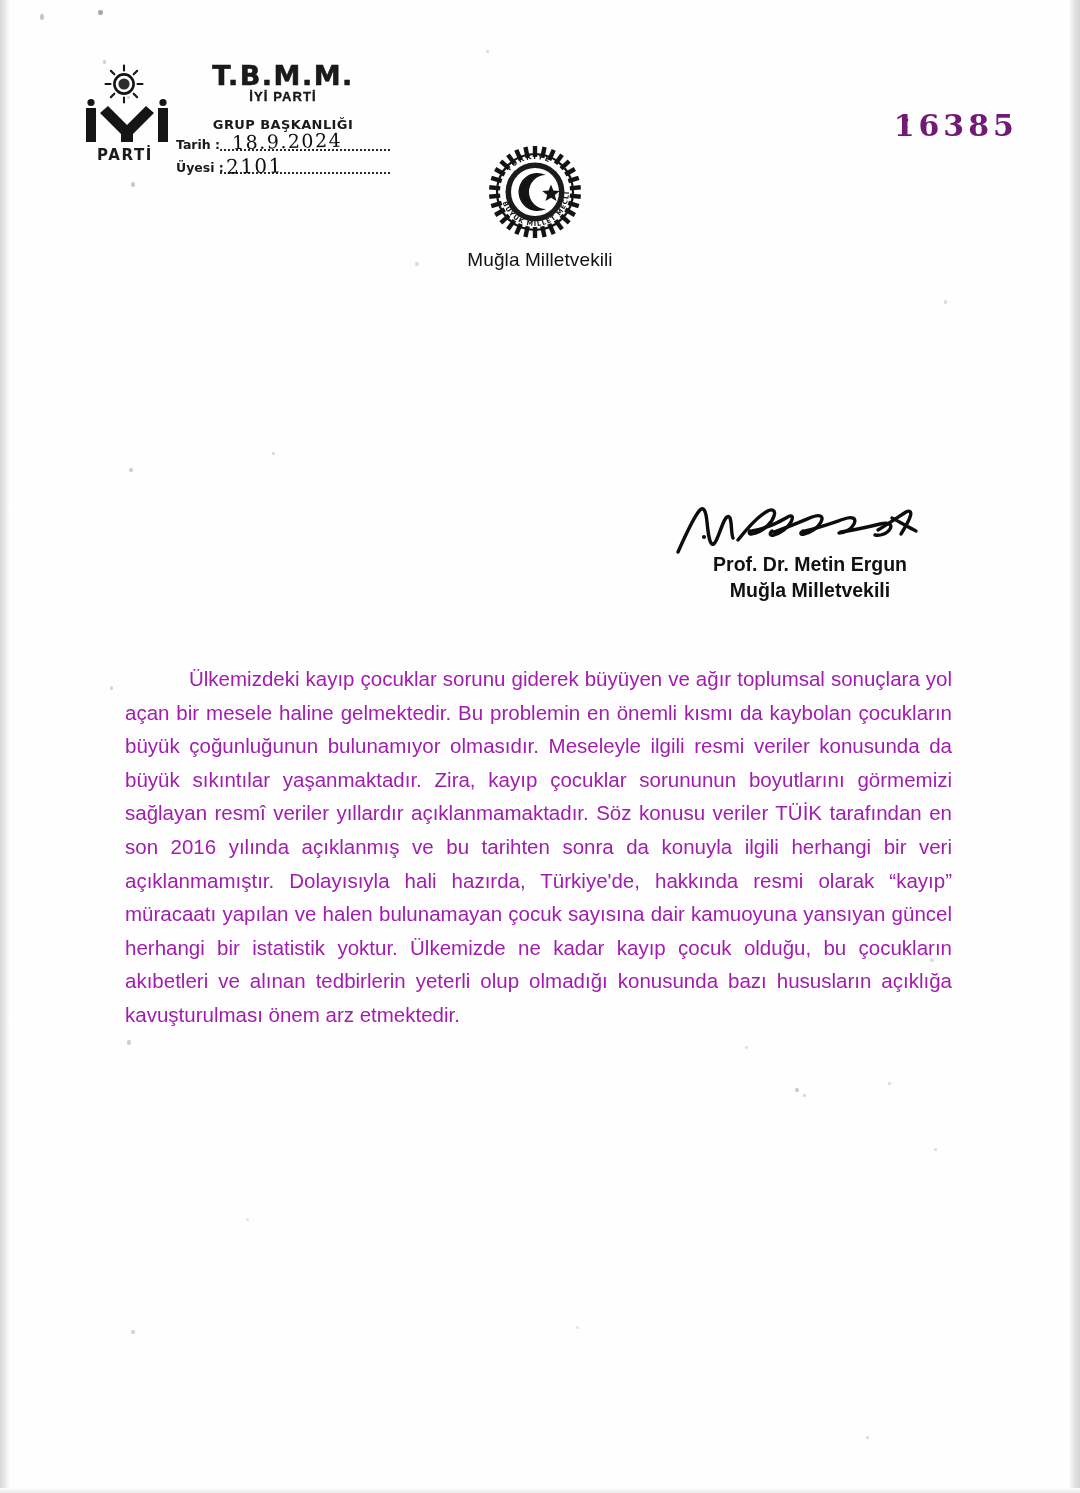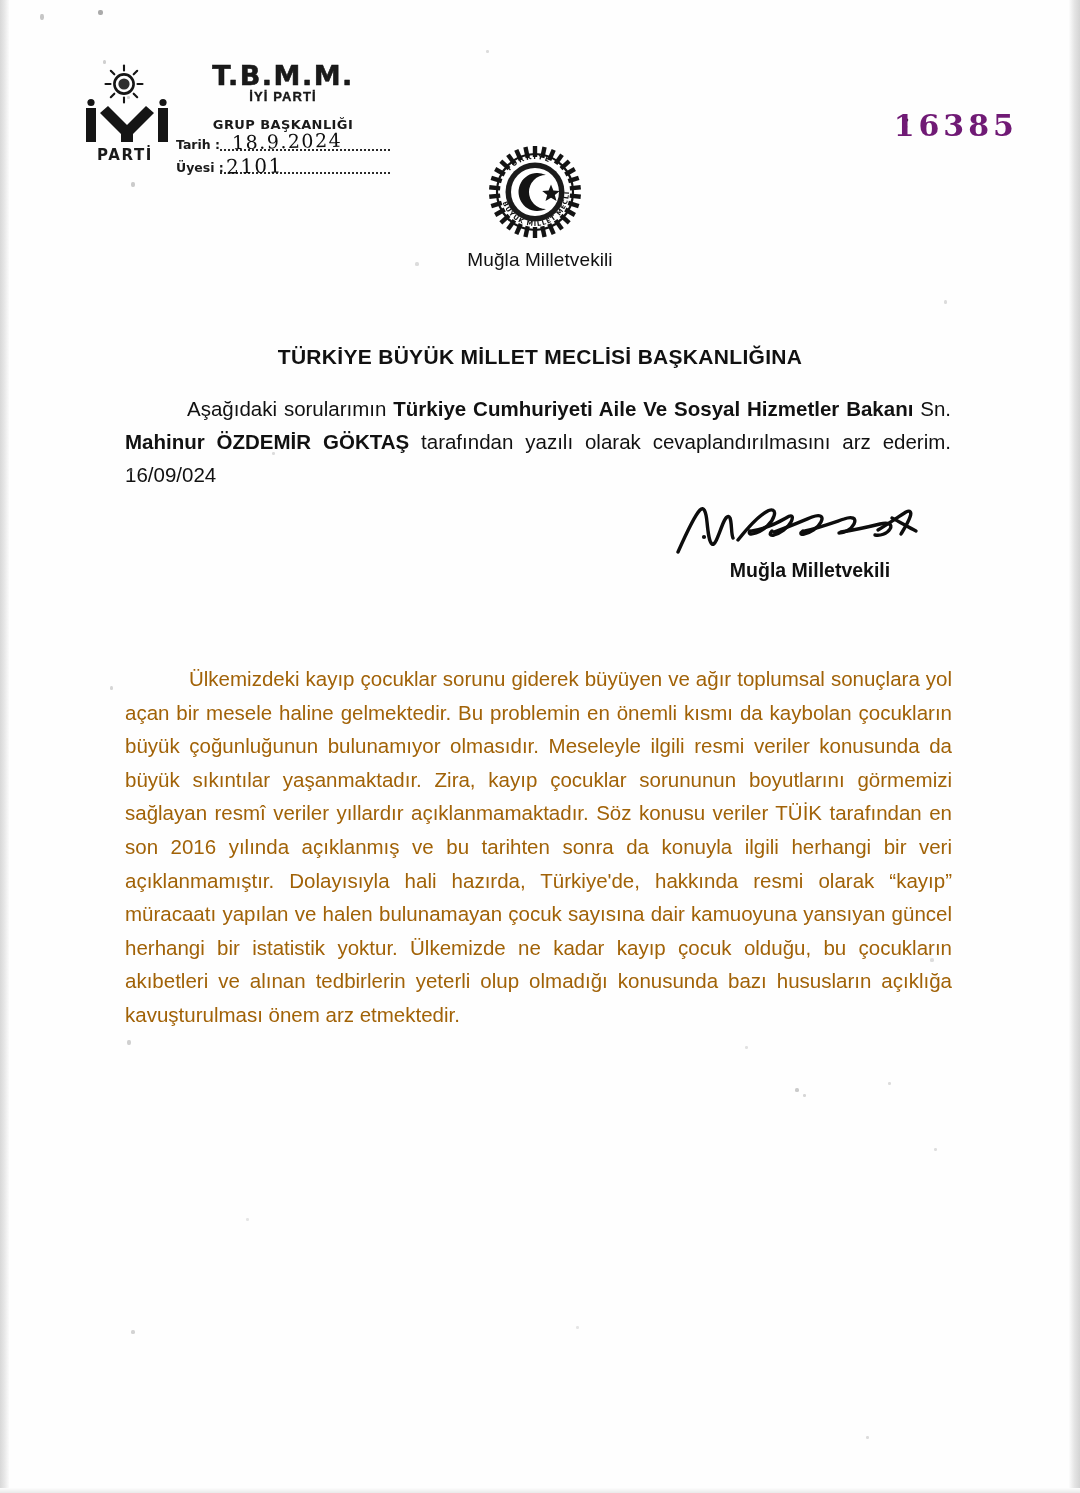--- a/index.html
+++ b/index.html
@@ -255,21 +255,21 @@
   .body-text {
     position: absolute;
     left: 125px;
     top: 662px;
     width: 827px;
     font-size: 20.5px;
     line-height: 1.64;
     text-align: justify;
     text-justify: inter-word;
     text-indent: 64px;
-    color: #a16207;
+    color: #a21caf;
   }
 
   
   .speckles { position: absolute; inset: 0; pointer-events: none; }
   .speckle {
     position: absolute;
     background: #8d8d8d;
     border-radius: 40%;
     opacity: 0.5;
   }
@@ -386,42 +386,39 @@
     </text>
     <text font-family="DejaVu Sans, sans-serif" font-size="6.6" font-weight="bold" fill="#141414" letter-spacing="1">
       <textPath href="#arcBottom" startOffset="10%">BÜYÜK MİLLET MECLİSİ</textPath>
     </text>
   </svg>
 
   <div class="header-identity">
     <div class="role">Muğla Milletvekili</div>
   </div>
 
-  <div class="addressee">TÜRKİYE BÜYÜK MİLLET MECLİSİ BAŞKANLIĞINA</div>
-
-  <div class="request">
-    <span>Aşağıdaki sorularımın </span><b>Türkiye Cumhuriyeti Aile Ve Sosyal Hizmetler Bakanı</b><span> Sn. </span><b>Mahinur ÖZDEMİR GÖKTAŞ</b><span> tarafından yazılı olarak cevaplandırılmasını arz ederim. 16/09/024</span>
-  </div>
+
 
   <div class="signature-block">
     <div class="signature-mark">
       <svg viewBox="0 0 300 58" width="300" height="58">
         <g fill="none" stroke="#0d0d0d" stroke-width="3.4" stroke-linecap="round" stroke-linejoin="round">
           <path d="M18 52 C26 34 34 16 40 10 C44 6 46 12 47 22 C48 32 49 42 52 44 C55 46 58 36 62 26 C65 18 68 14 70 18 C72 23 71 34 73 38"></path>
           <path d="M78 40 C86 30 96 18 106 12 C112 8 116 10 114 16 C112 23 104 30 96 33 C90 35 88 34 90 31"></path>
           <path d="M92 31 C102 29 116 24 126 18 C132 14 134 16 131 22 C128 28 120 33 114 35 C110 36 109 34 112 31"></path>
           <path d="M114 32 C126 28 140 22 152 17 C160 14 164 16 161 22 C158 28 150 33 144 34 C140 35 140 33 143 31"></path>
           <path d="M145 31 C158 28 172 23 184 19 C192 16 197 18 194 24 C191 30 184 33 179 33"></path>
           <path d="M181 32 C194 30 208 27 220 24 C228 22 233 24 230 29 C227 34 220 36 215 35"></path>
           <path d="M218 30 C228 24 238 17 246 12 C250 10 252 12 250 17 C248 23 244 29 241 34"></path>
           <path d="M232 18 C240 22 248 27 256 31"></path>
         </g>
         <circle cx="44" cy="37" r="2.1" fill="#0d0d0d"></circle>
       </svg>
     </div>
+    <div class="signature-name">Prof. Dr. Metin Ergun</div>
     <div class="signature-role">Muğla Milletvekili</div>
   </div>
 
   <div class="body-text">Ülkemizdeki kayıp çocuklar sorunu giderek büyüyen ve ağır toplumsal sonuçlara yol açan bir mesele haline gelmektedir. Bu problemin en önemli kısmı da kaybolan çocukların büyük çoğunluğunun bulunamıyor olmasıdır. Meseleyle ilgili resmi veriler konusunda da büyük sıkıntılar yaşanmaktadır. Zira, kayıp çocuklar sorununun boyutlarını görmemizi sağlayan resmî veriler yıllardır açıklanmamaktadır. Söz konusu veriler TÜİK tarafından en son 2016 yılında açıklanmış ve bu tarihten sonra da konuyla ilgili herhangi bir veri açıklanmamıştır. Dolayısıyla hali hazırda, Türkiye'de, hakkında resmi olarak “kayıp” müracaatı yapılan ve halen bulunamayan çocuk sayısına dair kamuoyuna yansıyan güncel herhangi bir istatistik yoktur. Ülkemizde ne kadar kayıp çocuk olduğu, bu çocukların akıbetleri ve alınan tedbirlerin yeterli olup olmadığı konusunda bazı hususların açıklığa kavuşturulması önem arz etmektedir.</div>
 
   <div class="speckles">
     <div class="speckle" style="left:40px;  top:14px;  width:4px;  height:6px;"></div>
     <div class="speckle" style="left:98px;  top:10px;  width:5px;  height:5px; opacity:.75;"></div>
     <div class="speckle" style="left:103px; top:60px;  width:3px;  height:4px; opacity:.4;"></div>
     <div class="speckle" style="left:131px; top:182px; width:4px;  height:5px; opacity:.45;"></div>

